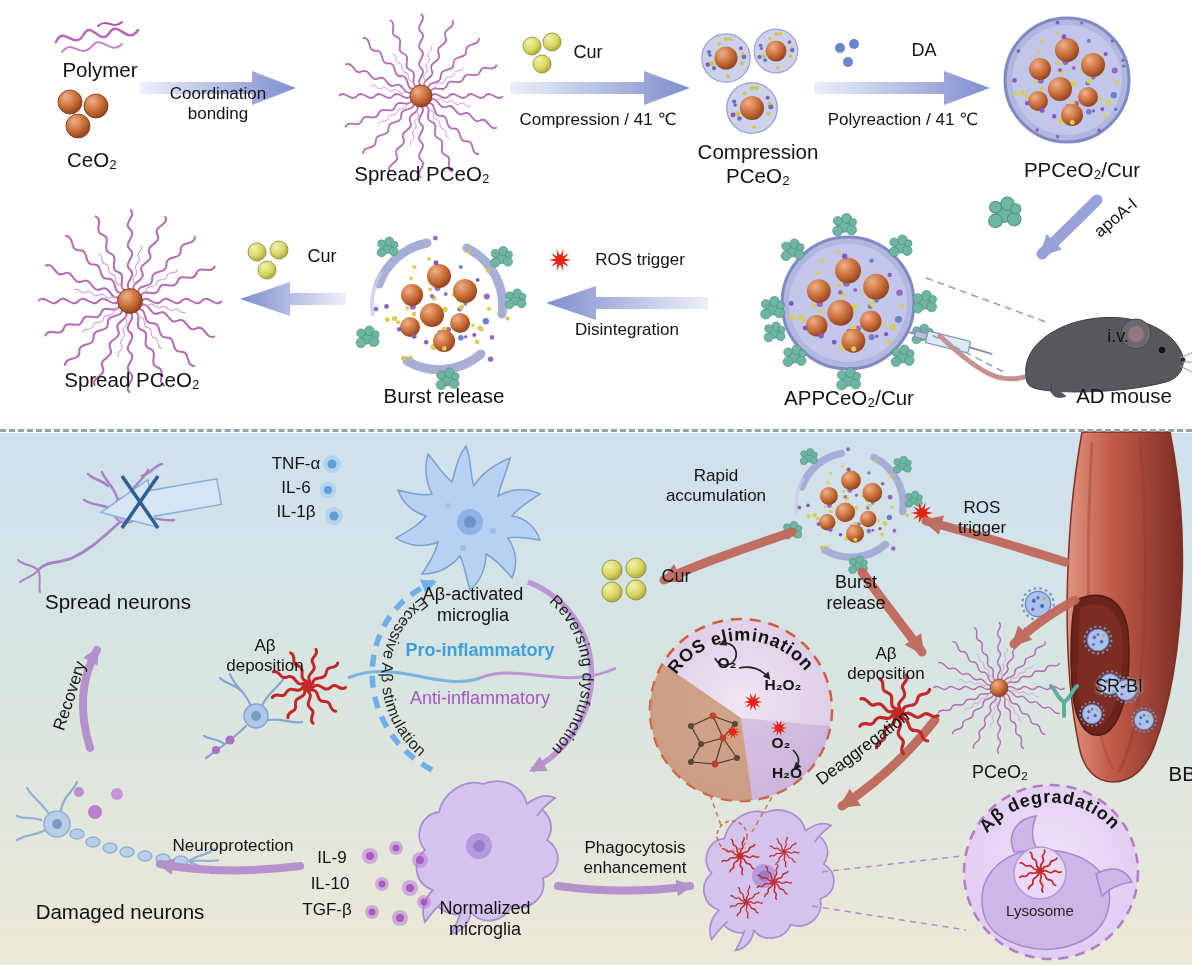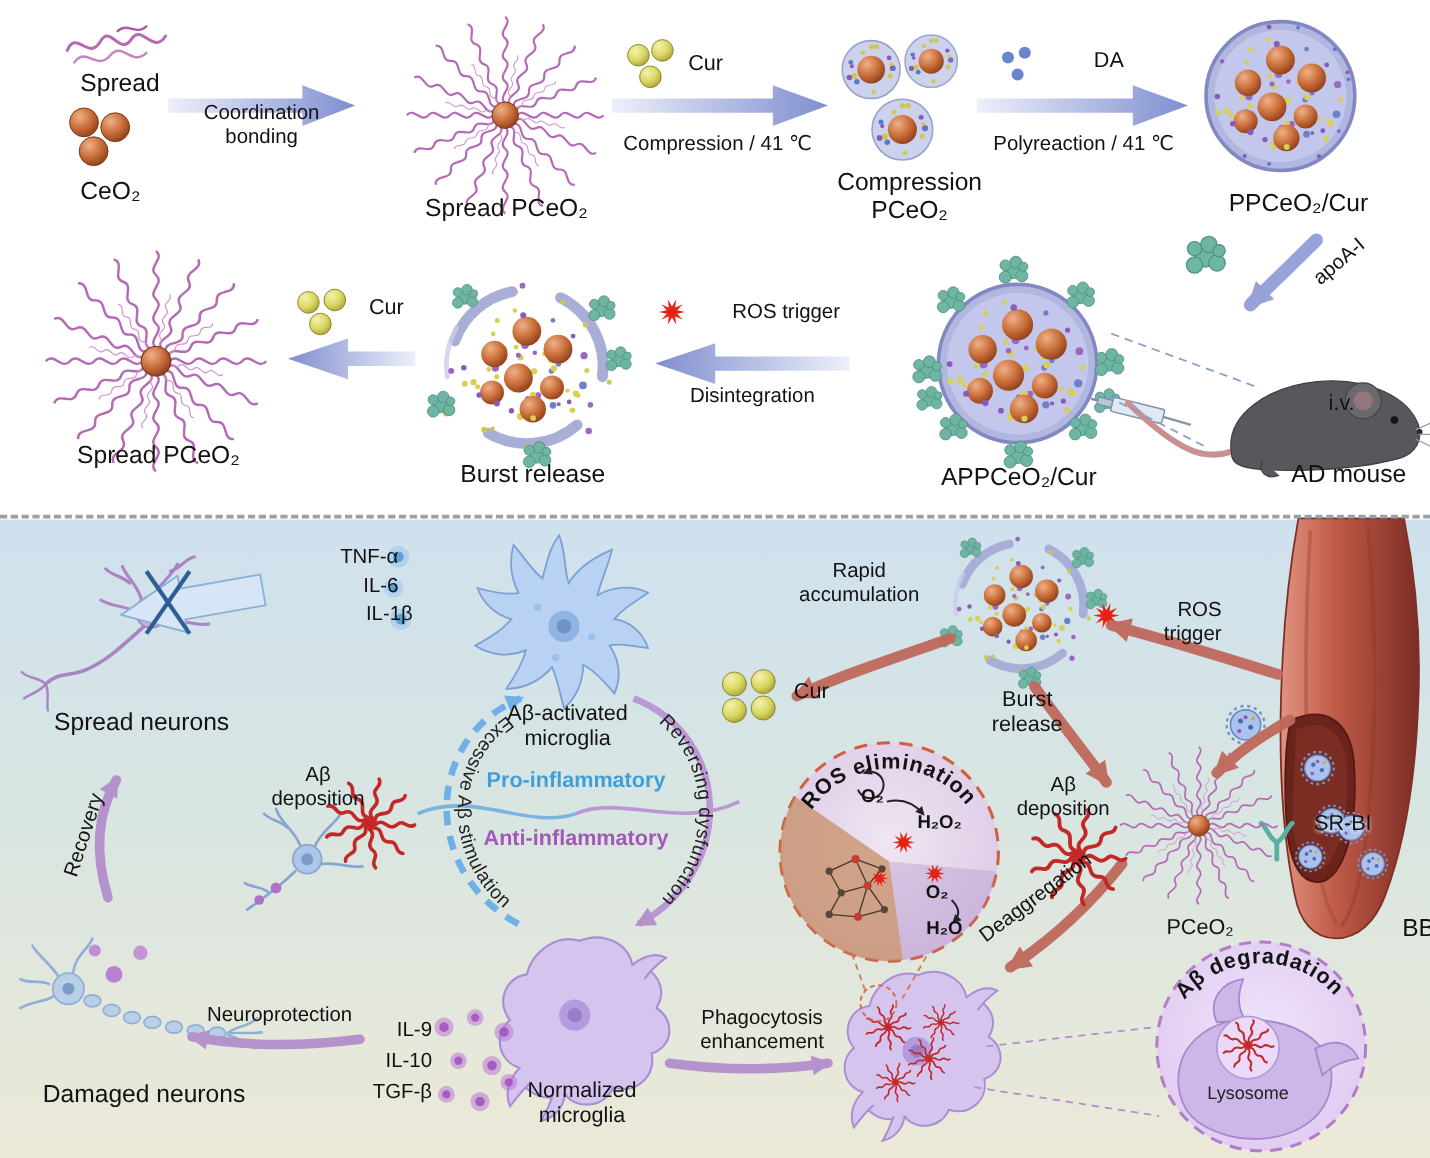--- a/index.html
+++ b/index.html
@@ -7,23 +7,23 @@
   #canvas{position:relative;width:1192px;height:965px;background:#fff;overflow:hidden;
           font-family:"Liberation Sans","DejaVu Sans",sans-serif}
   #bottom-bg{position:absolute;left:0;top:433px;width:100%;height:532px;z-index:0;
              background:linear-gradient(180deg,#cfe1ee 0%,#d8e5e1 45%,#ece9d8 100%)}
   #divider{position:absolute;left:0;top:429px;width:100%;height:0;border-top:3.5px dashed #98a0a8;z-index:2}
   .gfx{position:absolute;z-index:1;overflow:visible}
   #arrows{position:absolute;left:0;top:0;z-index:2;overflow:visible;pointer-events:none}
   .lbl{position:absolute;z-index:3;font-size:18px;line-height:1.16;color:#121212;text-align:center}
   .lg{font-size:20.5px}
   .sm{font-size:17px}
-  .tl{text-align:right}
+  .tl{text-align:center}
   .blue{color:#3f9fd8;font-weight:bold}
-  .purple{color:#a258b8;font-weight:bold}
+  .purple{color:#a258b8;font-weight:normal}
   svg text{font-family:"Liberation Sans","DejaVu Sans",sans-serif}
   .chem{font-size:15.5px;font-weight:bold;fill:#131313;text-anchor:middle}
   .arcTitle{font-size:18px;font-weight:bold;fill:#131313;letter-spacing:.8px}
   .arcSm{font-size:16px;fill:#202020;letter-spacing:.4px}
 </style>
 </head>
 <body>
 
 <div id="canvas">
 
@@ -689,21 +689,21 @@
   <g stroke="#cf7a50" stroke-width="1.5" stroke-dasharray="5 4" fill="none">
     <line x1="710" y1="795" x2="722" y2="828"></line>
         <line x1="772" y1="797" x2="752" y2="832"></line>
   </g>
   <g stroke="#b48cd0" stroke-width="1.5" stroke-dasharray="6 5" fill="none">
     <line x1="822" y1="872" x2="962" y2="856"></line>
         <line x1="812" y1="906" x2="966" y2="930"></line>
   </g>
 </svg>
 
-<div class="lbl lg" style="left:36px;top:58px;width:128px">Spread</div>
+<div class="lbl lg" style="left:36px;top:58px;width:128px">Polymer</div>
 <div class="lbl lg" style="left:36px;top:148px;width:112px">CeO₂</div>
 <div class="lbl sm" style="left:152px;top:84px;width:132px">Coordination bonding</div>
 <div class="lbl lg" style="left:330px;top:162px;width:184px">Spread PCeO₂</div>
 <div class="lbl" style="left:564px;top:42px;width:48px">Cur</div>
 <div class="lbl sm" style="left:498px;top:110px;width:200px">Compression / 41 ℃</div>
 <div class="lbl lg" style="left:676px;top:140px;width:164px">Compression PCeO₂</div>
 <div class="lbl" style="left:900px;top:40px;width:48px">DA</div>
 <div class="lbl sm" style="left:804px;top:110px;width:198px">Polyreaction / 41 ℃</div>
 <div class="lbl lg" style="left:1000px;top:158px;width:164px">PPCeO₂/Cur</div>
 <div class="lbl sm" style="left:1073px;top:208px;width:86px;transform:rotate(-40deg)">apoA-I</div>
@@ -711,21 +711,21 @@
 <div class="lbl" style="left:298px;top:246px;width:48px">Cur</div>
 <div class="lbl lg" style="left:366px;top:384px;width:156px">Burst release</div>
 <div class="lbl sm tl" style="left:580px;top:250px;width:120px">ROS trigger</div>
 <div class="lbl sm" style="left:550px;top:320px;width:154px">Disintegration</div>
 <div class="lbl lg" style="left:766px;top:386px;width:166px">APPCeO₂/Cur</div>
 <div class="lbl" style="left:1092px;top:326px;width:52px">i.v.</div>
 <div class="lbl lg" style="left:1056px;top:384px;width:136px">AD mouse</div>
 
 <div class="lbl sm tl" style="left:260px;top:454px;width:72px">TNF-α</div>
 <div class="lbl sm tl" style="left:260px;top:478px;width:72px">IL-6</div>
-<div class="lbl sm tl" style="left:272px;top:502px;width:72px">IL-1β</div>
+<div class="lbl sm tl" style="left:260px;top:502px;width:72px">IL-1β</div>
 <div class="lbl lg" style="left:20px;top:590px;width:196px">Spread neurons</div>
 <div class="lbl" style="left:396px;top:584px;width:154px">Aβ-activated microglia</div>
 <div class="lbl blue" style="left:390px;top:640px;width:180px">Pro-inflammatory</div>
 <div class="lbl purple" style="left:382px;top:688px;width:196px">Anti-inflammatory</div>
 <div class="lbl sm" style="left:650px;top:466px;width:132px">Rapid accumulation</div>
 <div class="lbl" style="left:652px;top:566px;width:48px">Cur</div>
 <div class="lbl" style="left:810px;top:572px;width:92px">Burst release</div>
 <div class="lbl sm tl" style="left:946px;top:498px;width:72px">ROS trigger</div>
 <div class="lbl" style="left:1080px;top:676px;width:78px;text-shadow:0 1px 3px rgba(255,255,255,.85)">SR-BI</div>
 <div class="lbl lg" style="left:1152px;top:762px;width:74px">BBB</div>

